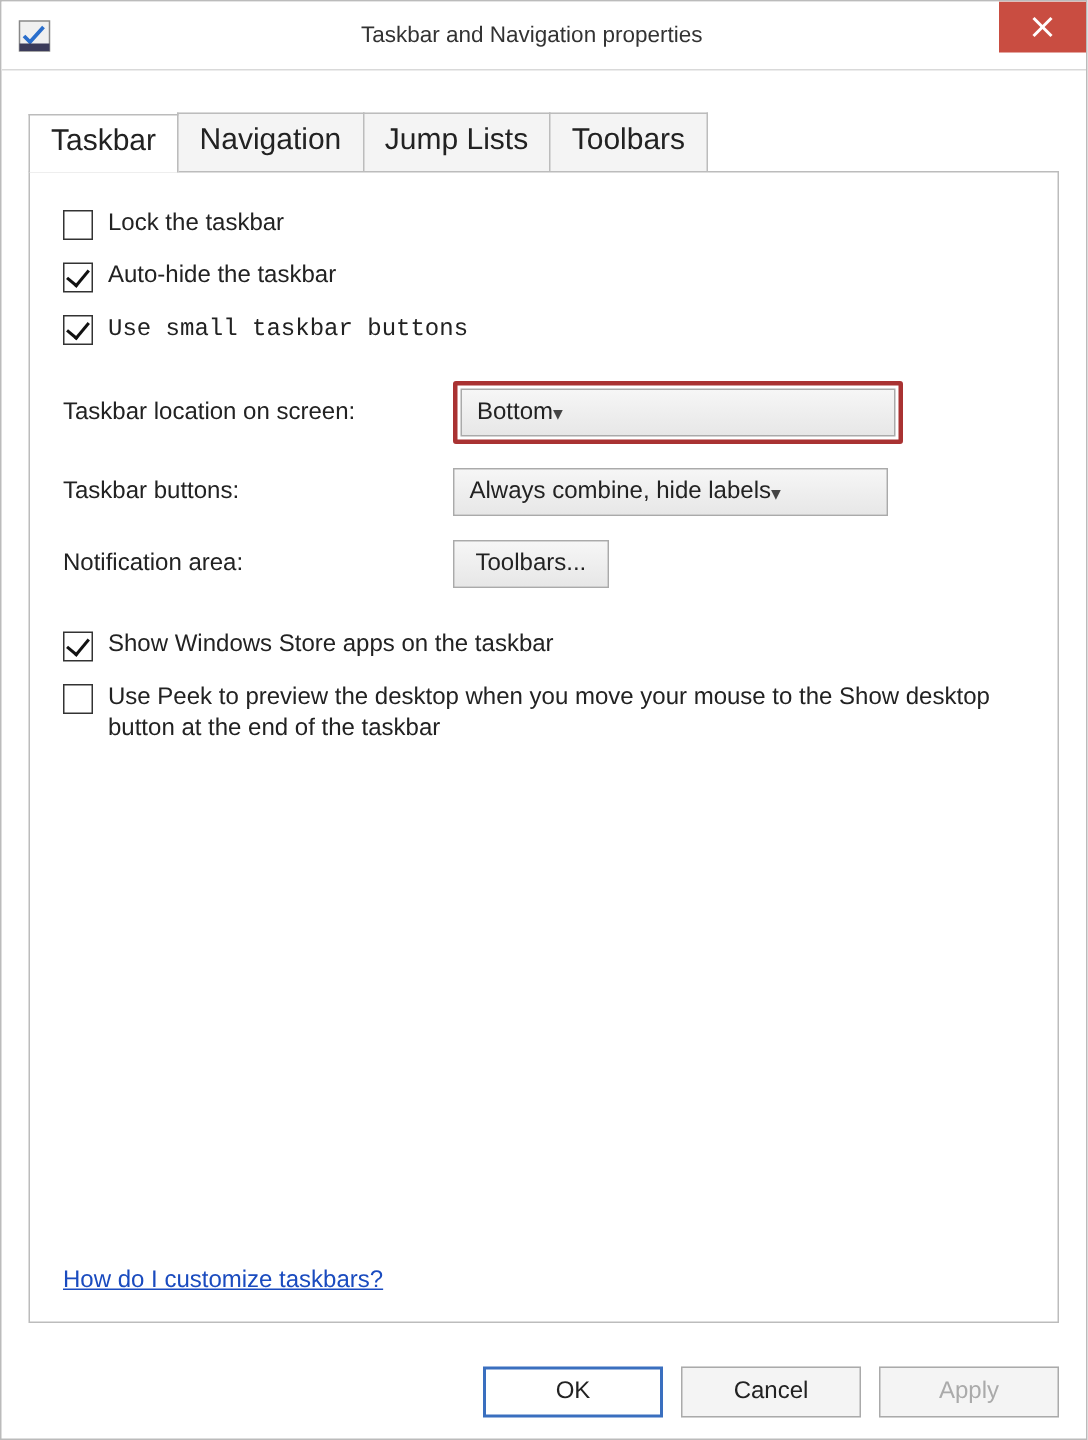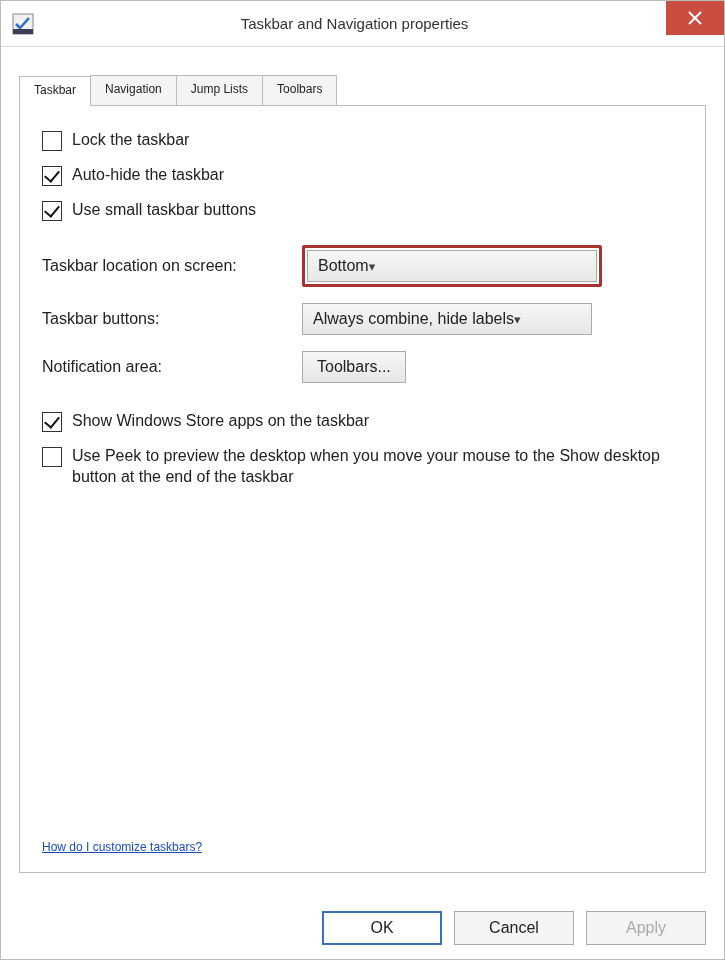--- a/index.html
+++ b/index.html
@@ -52,21 +52,21 @@
   .tabs {
     display: flex;
     position: relative;
     z-index: 2;
   }
   .tab {
     padding: 6px 14px 8px 14px;
     border: 1px solid #bcbcbc;
     border-bottom: none;
     background: #f4f4f4;
-    font-size: 12px;
+    font-size: 20px;
     margin-right: -1px;
     cursor: default;
   }
   .tab.active {
     background: #fff;
     position: relative;
     top: 1px;
     padding-bottom: 9px;
   }
   .tab-panel {
@@ -128,21 +128,21 @@
     border: 1px solid #aaa;
     height: 32px;
     padding: 0 14px;
     font-size: 16px;
     display: inline-flex; align-items: center;
   }
 
   .help-link {
     color: #1a4bbf;
     text-decoration: underline;
-    font-size: 12px;
+    font-size: 16px;
     position: absolute;
     left: 22px;
     bottom: 18px;
     cursor: pointer;
   }
 
   
   .button-row {
     position: absolute;
     bottom: 14px;
@@ -193,21 +193,21 @@
     <div class="check-row">
       <span class="cb"></span>
       <span class="check-label">Lock the taskbar</span>
     </div>
 
     <div class="check-row">
       <span class="cb checked"></span>
       <span class="check-label">Auto-hide the taskbar</span>
     </div>
 
-    <div class="check-row" style="margin-bottom:24px;">
+    <div class="check-row" style="margin-bottom:24px;font-family:Liberation Mono, monospace;">
       <span class="cb checked"></span>
       <span class="check-label">Use small taskbar buttons</span>
     </div>
 
     <div class="form-row">
       <span class="form-label">Taskbar location on screen:</span>
       <span class="highlight-box">
         <span class="dropdown">
           <span>Bottom</span>
           <span class="chev">▾</span>

